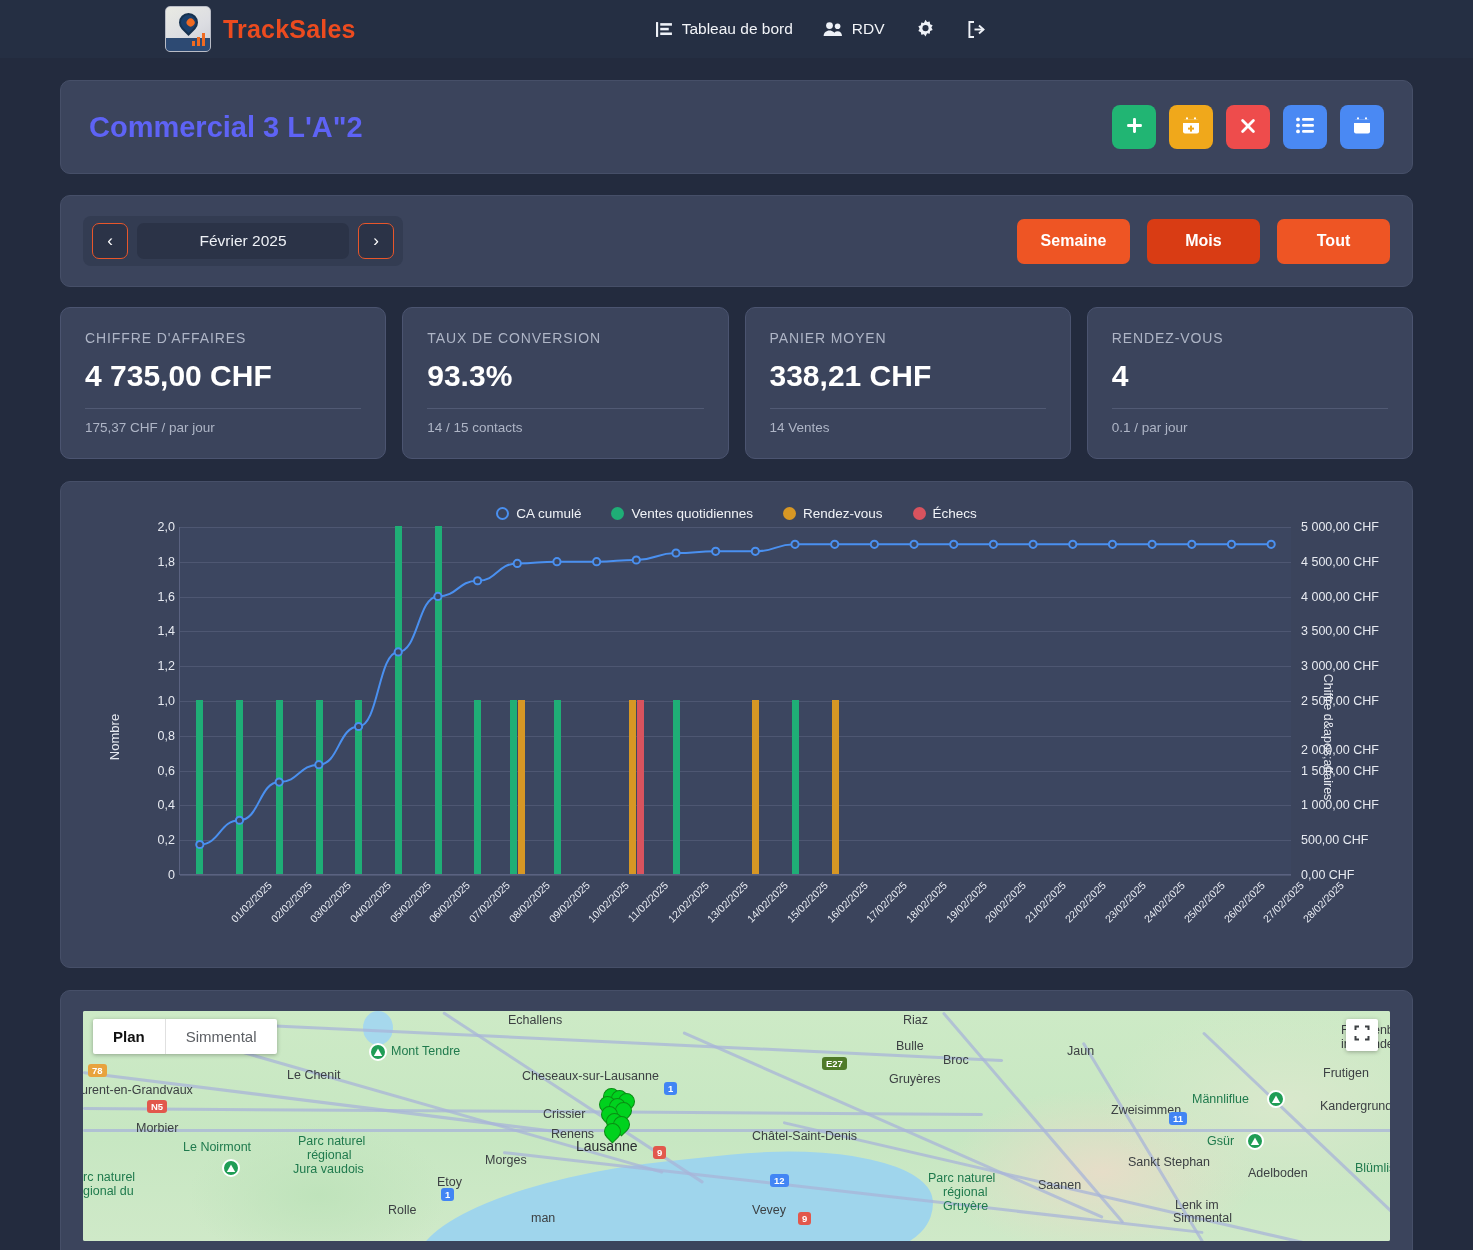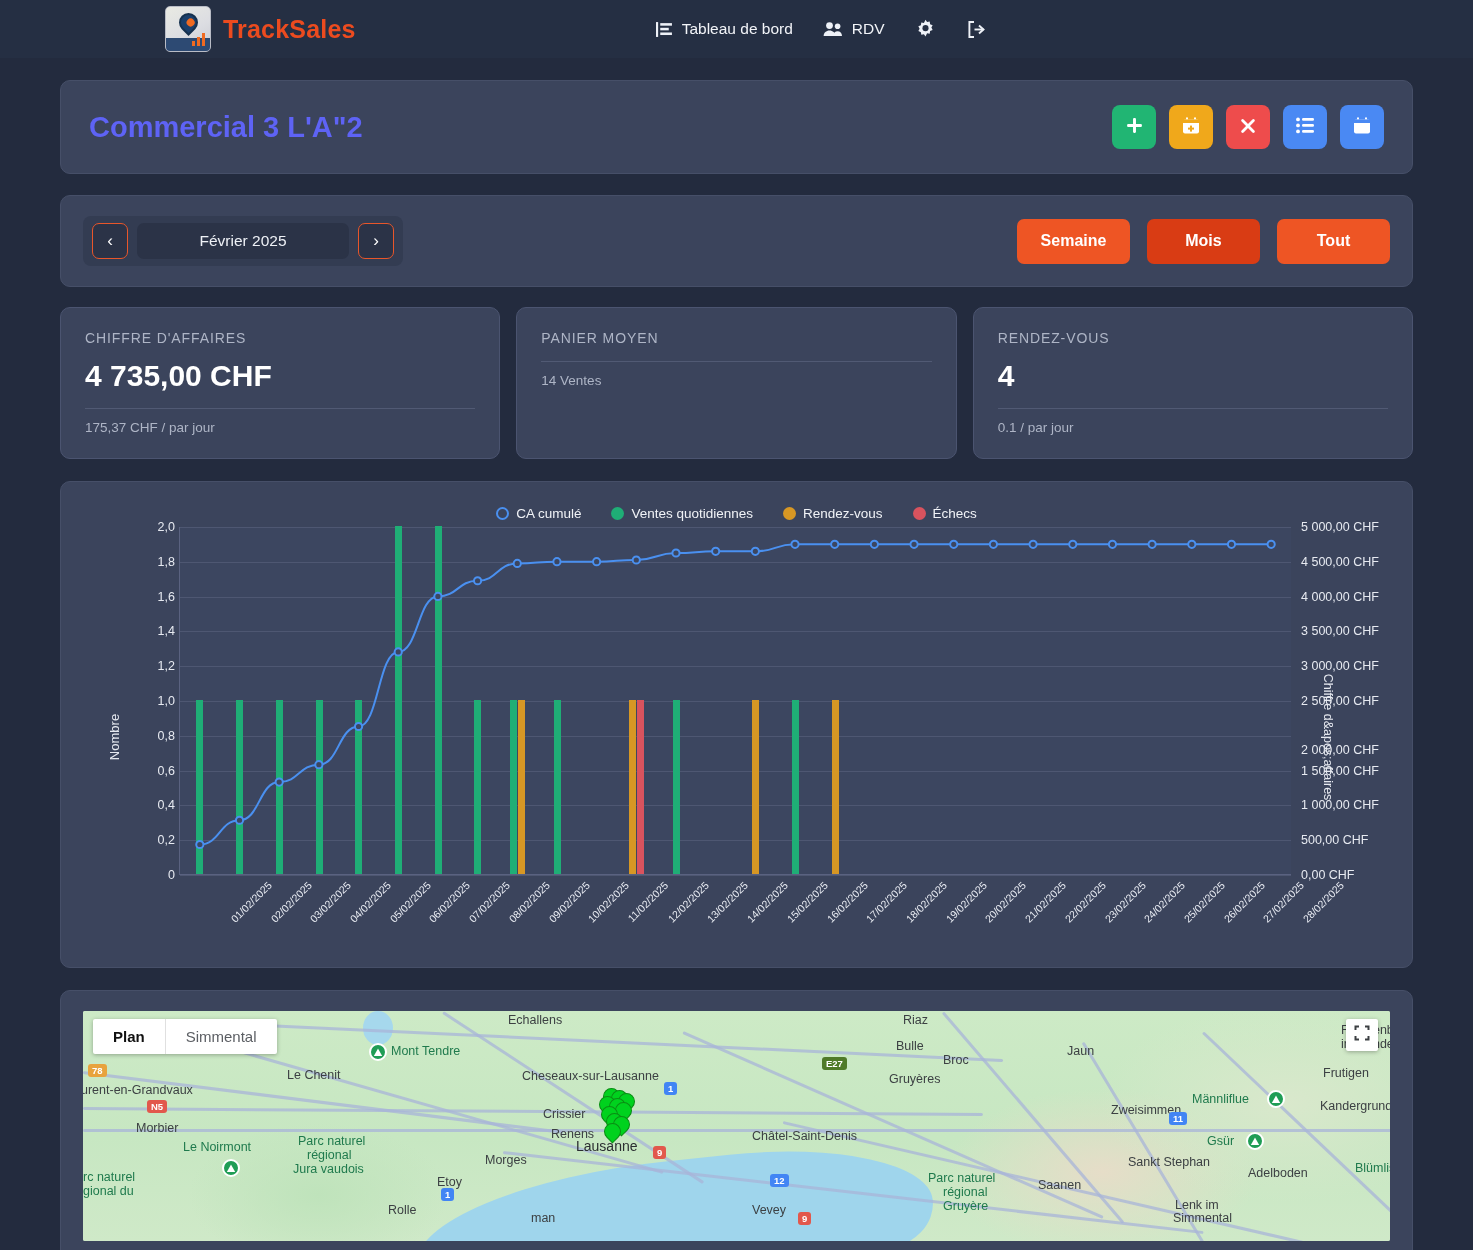--- a/index.html
+++ b/index.html
@@ -333,21 +333,28 @@
   </div>
 
   <div class="kpi-row">
     <div class="kpi">
       <div class="kpi-label">Chiffre d'affaires</div>
       <div class="kpi-value">4 735,00 CHF</div>
       <div class="kpi-div"></div>
       <div class="kpi-sub">175,37 CHF / par jour</div>
     </div>
     <div class="kpi">
+      <div class="kpi-label">Taux de conversion</div>
+      <div class="kpi-value">93.3%</div>
+      <div class="kpi-div"></div>
+      <div class="kpi-sub">14 / 15 contacts</div>
+    </div>
+    <div class="kpi">
       <div class="kpi-label">Panier moyen</div>
+      <div class="kpi-value">338,21 CHF</div>
       <div class="kpi-div"></div>
       <div class="kpi-sub">14 Ventes</div>
     </div>
     <div class="kpi">
       <div class="kpi-label">Rendez-vous</div>
       <div class="kpi-value">4</div>
       <div class="kpi-div"></div>
       <div class="kpi-sub">0.1 / par jour</div>
     </div>
   </div>

